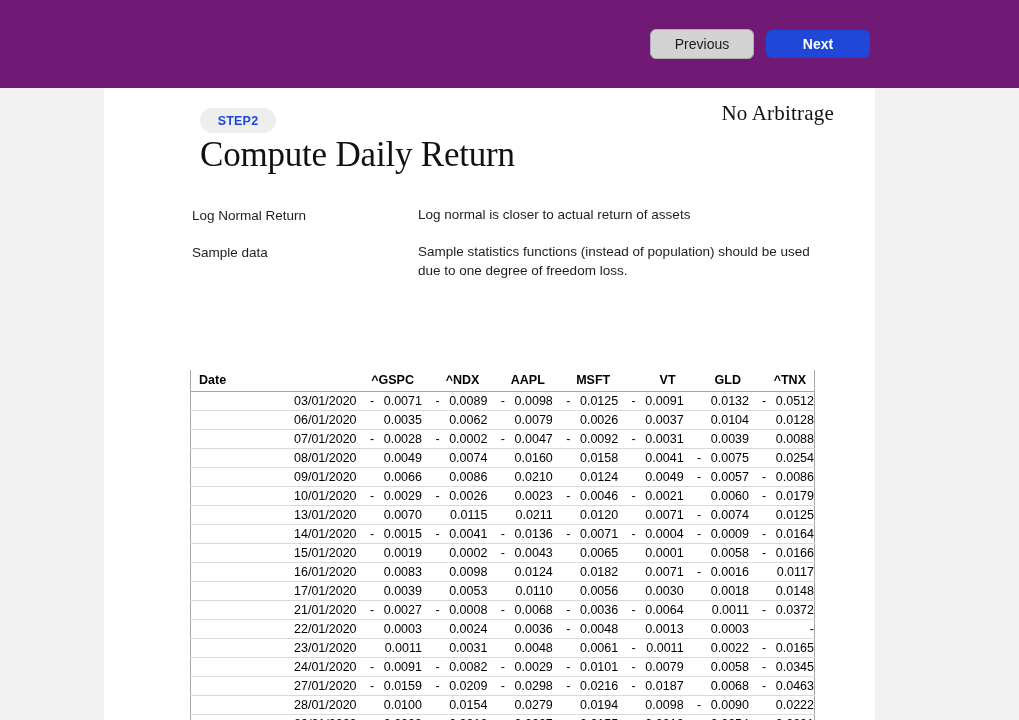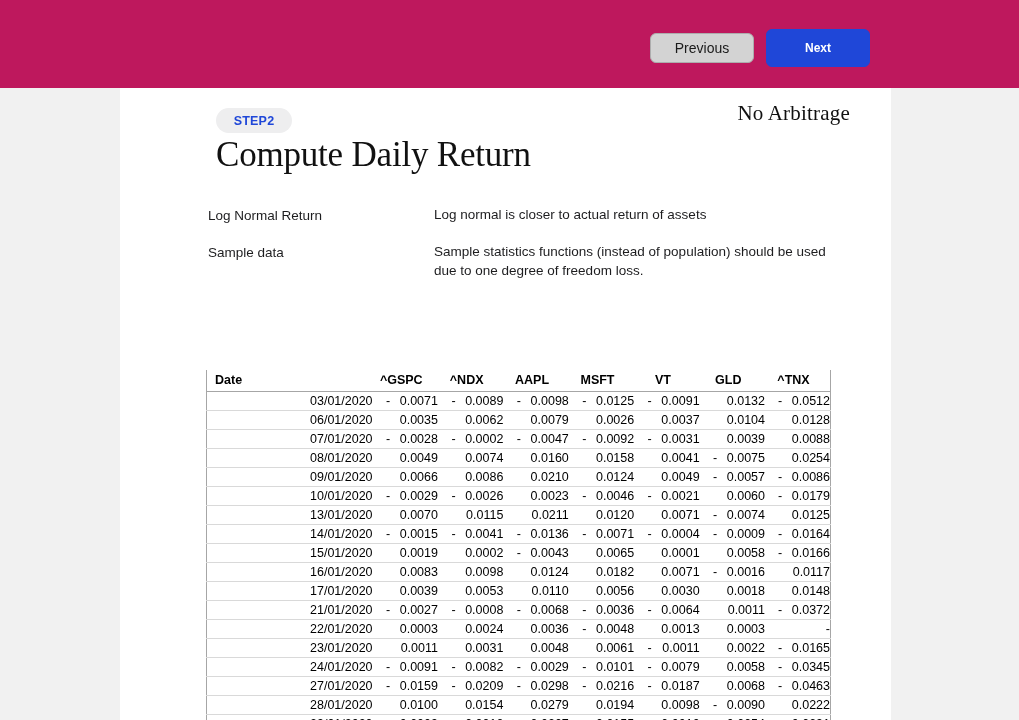--- a/index.html
+++ b/index.html
@@ -19,21 +19,21 @@
     background: #f1f1f1;
   }
 
   
   .topbar {
     position: absolute;
     top: 0;
     left: 0;
     width: 1019px;
     height: 88px;
-    background: #be185d;
+    background: #701a75;
   }
   .nav-buttons {
     position: absolute;
     right: 149px;
     top: 29px;
     display: flex;
     gap: 12px;
     align-items: center;
   }
   .btn {
@@ -51,32 +51,32 @@
     width: 104px;
     height: 30px;
     background: #d3d3d3;
     border: 1px solid #adadad;
     color: #1a1a1a;
     font-weight: 400;
     font-size: 14px;
   }
   .btn-next {
     width: 104px;
-    height: 38px;
+    height: 28px;
     background: #1f47d8;
     border: 1px solid #1f47d8;
     color: #ffffff;
     font-weight: 700;
-    font-size: 12px;
+    font-size: 14px;
   }
 
   
   .slide {
     position: absolute;
-    left: 120px;
+    left: 104px;
     top: 88px;
     width: 771px;
     height: 632px;
     background: #ffffff;
     overflow: hidden;
   }
 
   .badge {
     position: absolute;
     left: 96px;
@@ -171,21 +171,21 @@
     background: #ffffff;
     white-space: nowrap;
     margin-top: 32px;
   }
   table.data th.c-date {
     text-align: left;
     padding-left: 8px;
     border-left: 1px solid #a6a6a6;
   }
   table.data th.c-num {
-    text-align: center;
+    text-align: right;
     padding-right: 8px;
   }
   table.data th.c-last {
     border-right: 1px solid #a6a6a6;
   }
   table.data tbody td {
     padding: 2px 0 2px 0;
     border-bottom: 1px solid #d9d9d9;
     white-space: nowrap;
     height: 14px;

